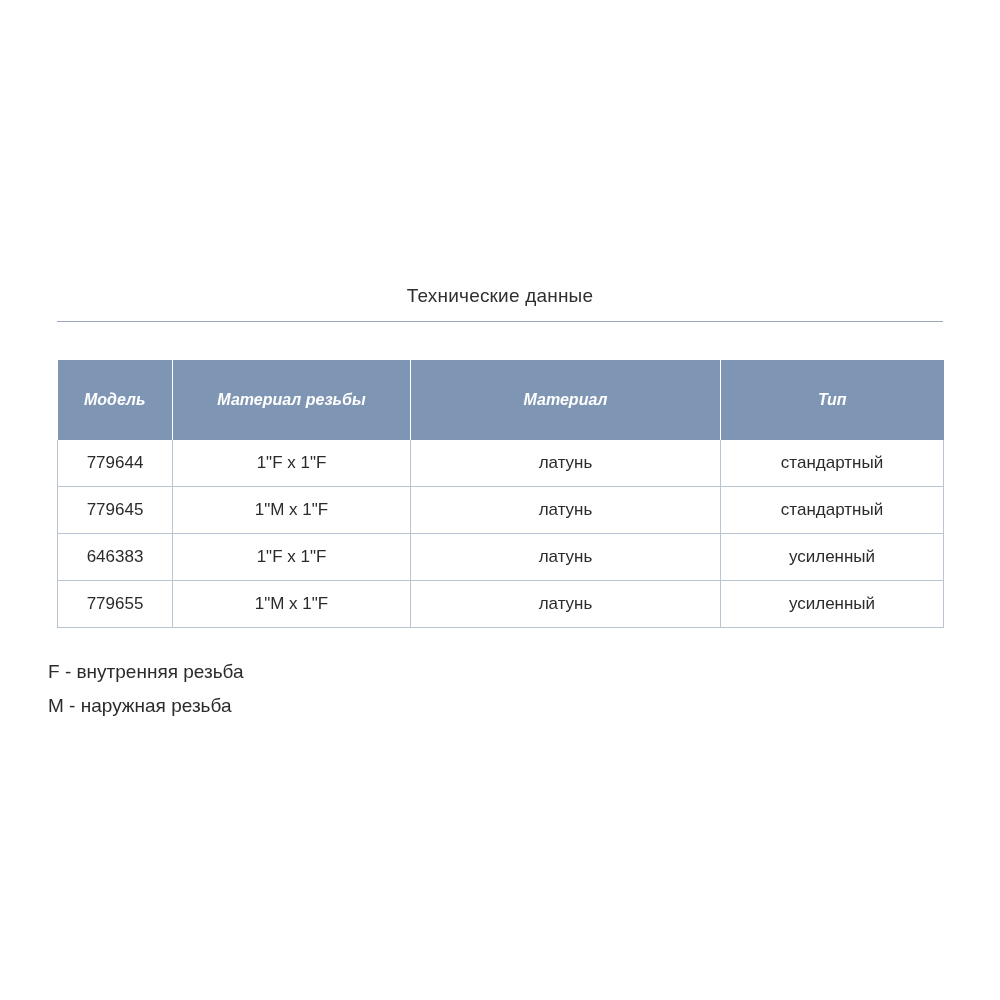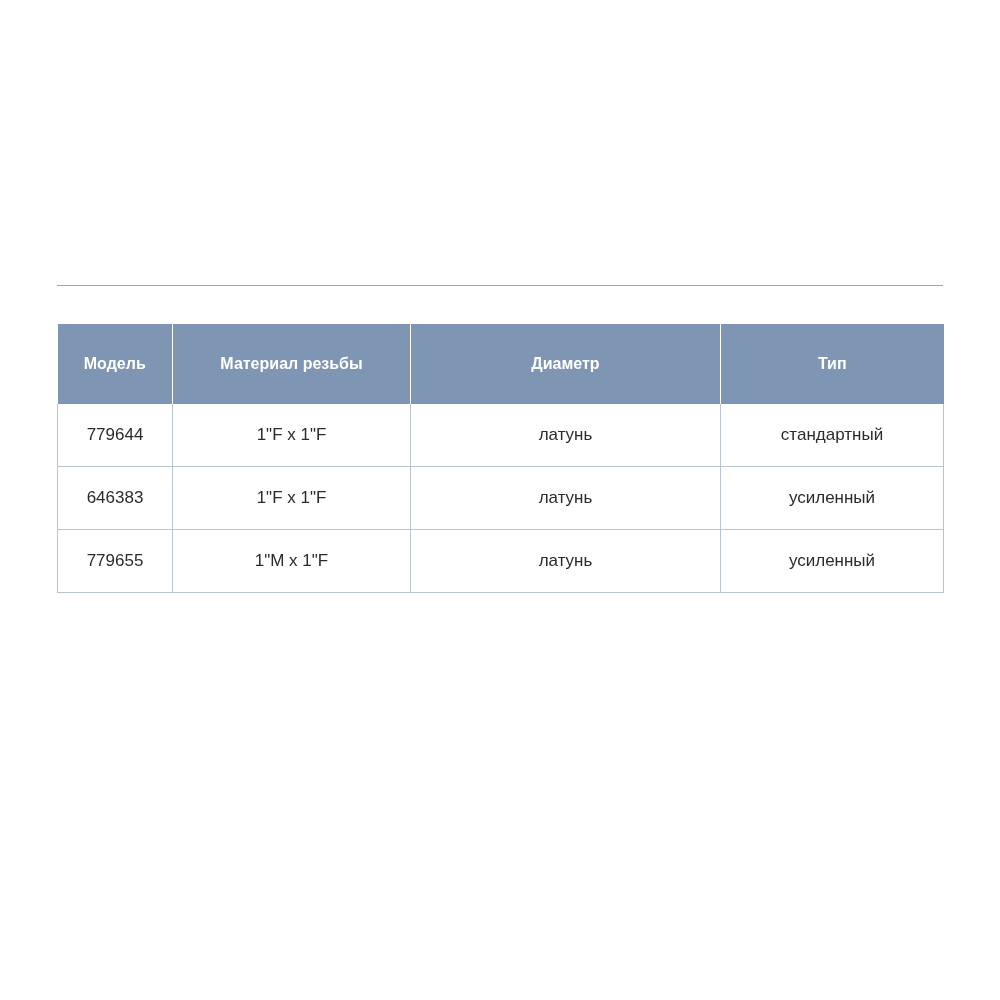--- a/index.html
+++ b/index.html
@@ -54,36 +54,37 @@
   table.spec thead th {
     background: #7e95b4;
     color: #ffffff;
     font-size: 16px;
     font-weight: 700;
     height: 80px;
     vertical-align: middle;
     border-right: 1px solid #ffffff;
     border-bottom: none;
     padding: 0 6px;
+    font-style: italic;
   }
   table.spec thead th:last-child {
     border-right: none;
     margin-left: 24px;
   }
 
   table.spec tbody td {
     font-size: 17px;
     color: #2b2b2b;
     height: 46px;
     text-align: center;
     vertical-align: middle;
     border-bottom: 1px solid #b9c4d2;
     border-right: 1px solid #b9c4d2;
     background: #ffffff;
-    padding: 8px 6px;
+    padding: 0 6px;
   }
   table.spec tbody td:first-child {
     border-left: 1px solid #b9c4d2;
   }
   table.spec tbody tr:last-child td {
     border-bottom: 1px solid #b9c4d2;
     margin-top: 21px;
   }
 
   .col-model   { width: 115px; }
@@ -101,55 +102,66 @@
   }
   .legend div { white-space: pre; }
 </style>
 </head>
 <body>
 
 <div class="page">
 
   <div class="doc-block">
 
+    <div class="doc-title">Технические данные</div>
 
     <div class="title-rule"></div>
 
     <table class="spec">
       <colgroup>
         <col class="col-model">
         <col class="col-thread">
         <col class="col-mat">
         <col class="col-type">
       </colgroup>
       <thead>
         <tr>
           <th>Модель</th>
           <th>Материал резьбы</th>
-          <th>Диаметр</th>
+          <th>Материал</th>
           <th>Тип</th>
         </tr>
       </thead>
       <tbody>
         <tr>
           <td>779644</td>
           <td>1"F  x  1"F</td>
+          <td>латунь</td>
+          <td>стандартный</td>
+        </tr>
+        <tr>
+          <td>779645</td>
+          <td>1"M  x  1"F</td>
           <td>латунь</td>
           <td>стандартный</td>
         </tr>
         <tr>
           <td>646383</td>
           <td>1"F  x  1"F</td>
           <td>латунь</td>
           <td>усиленный</td>
         </tr>
         <tr>
           <td>779655</td>
           <td>1"M  x  1"F</td>
           <td>латунь</td>
           <td>усиленный</td>
         </tr>
       </tbody>
     </table>
   </div>
 
+  <div class="legend">
+    <div>F - внутренняя резьба</div>
+    <div>M - наружная резьба</div>
+  </div>
 
 </div>
 
 </body></html>

